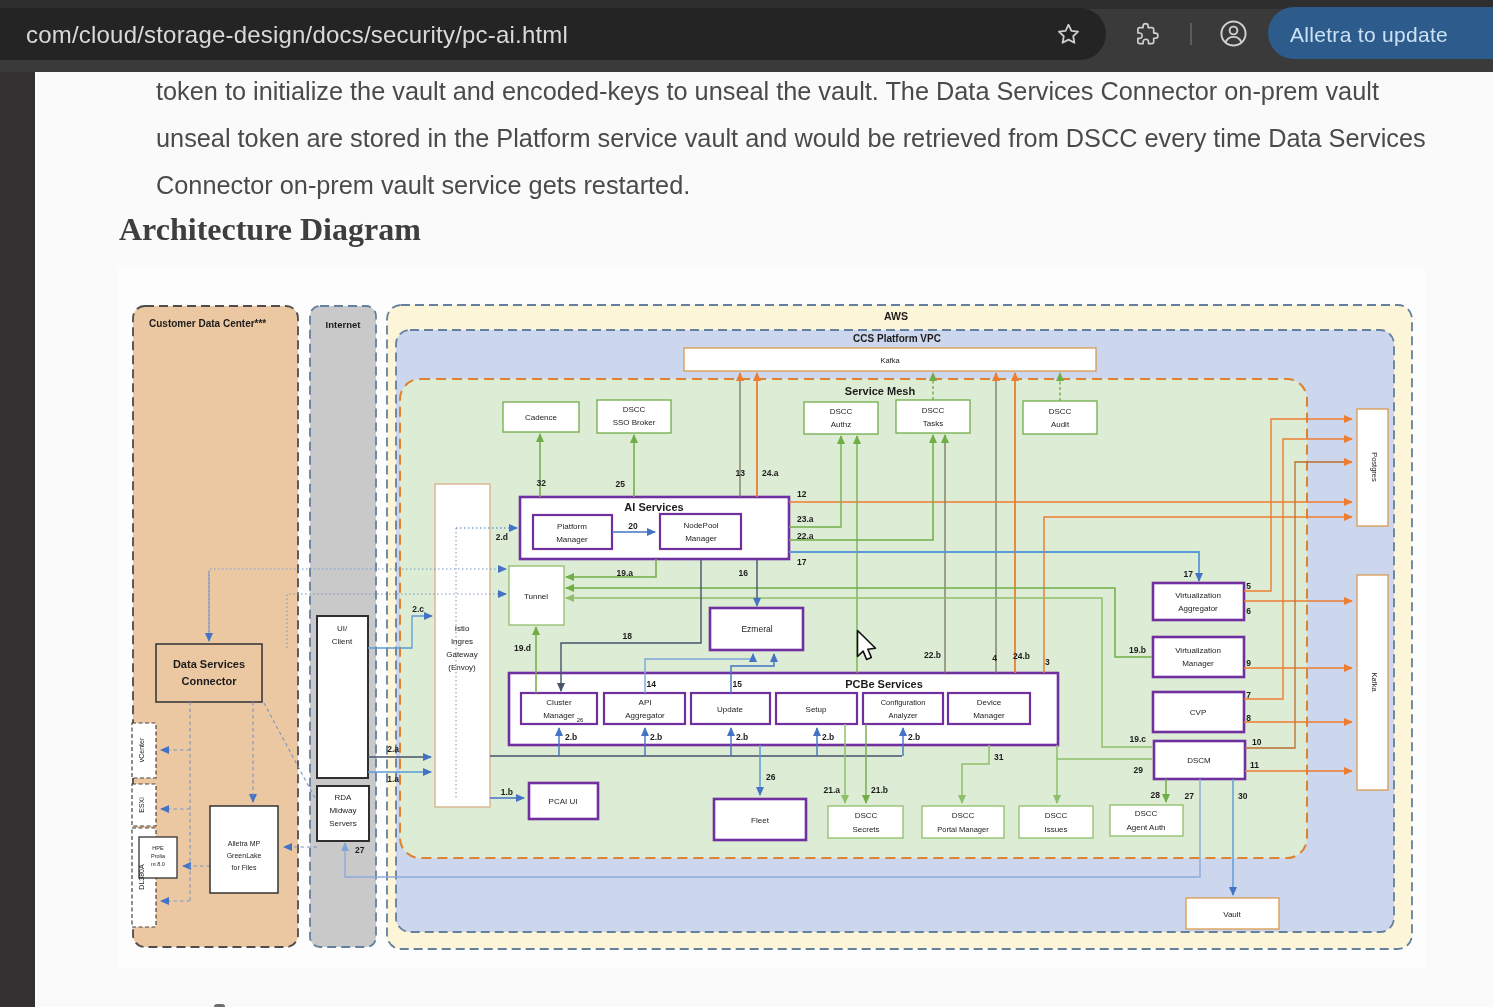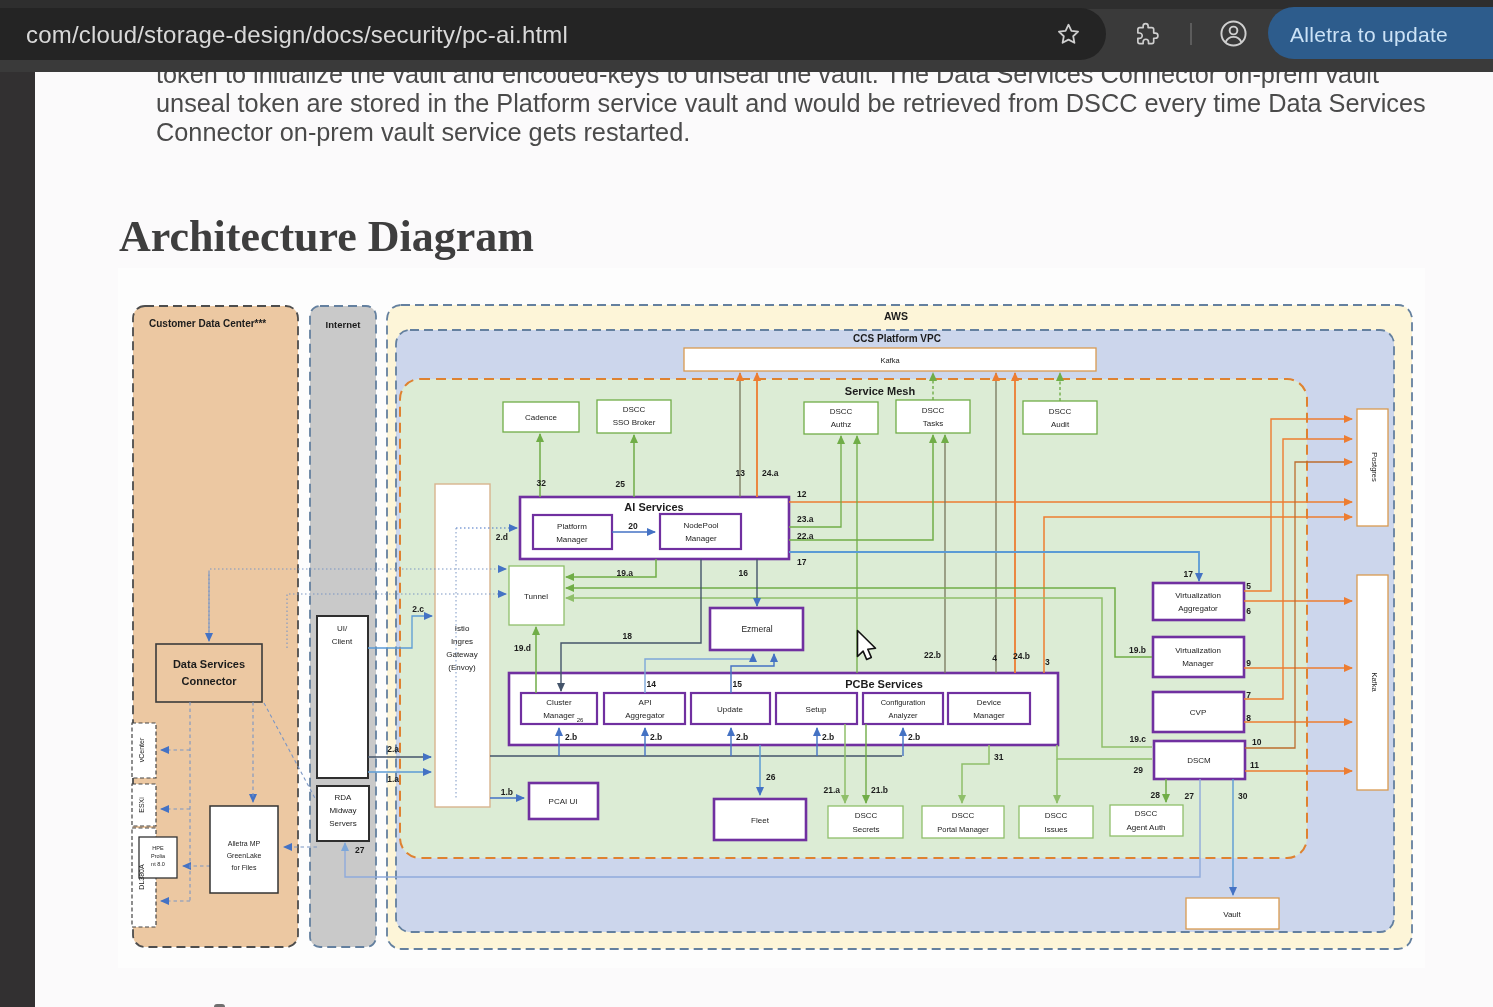--- a/index.html
+++ b/index.html
@@ -5,22 +5,22 @@
   html,body{margin:0;padding:0;}
   body{width:1493px;height:1007px;background:#fbfafb;font-family:"Liberation Sans",sans-serif;overflow:hidden;position:relative;}
   .chrome{position:absolute;left:0;top:0;width:1493px;height:72px;background:#3a3a3a;}
   .topedge{position:absolute;left:0;top:0;width:1493px;height:9px;background:#2e2e2e;}
   .urlpill{position:absolute;left:-30px;top:8px;width:1136px;height:52px;border-radius:26px;background:#242424;}
   .urltext{position:absolute;left:2px;top:21px;font-size:24px;color:#d9d9d9;letter-spacing:0.2px;margin-left:24px;}
   .sep{position:absolute;left:1190px;top:23px;width:2px;height:22px;background:#5c5c5c;}
   .bluepill{position:absolute;left:1268px;top:7px;width:250px;height:52px;border-radius:26px;background:#2d5c8c;}
   .bluepill span{position:absolute;left:22px;top:16px;font-size:21px;color:#cbe2f6;letter-spacing:0.3px;}
   .leftstrip{position:absolute;left:0;top:72px;width:35px;height:935px;background:#323031;}
-  .para{position:absolute;left:156px;top:60px;width:1300px;font-size:25.3px;line-height:29px;color:#4a4a4a;}
-  .head{position:absolute;left:119px;top:211px;font-family:"Liberation Serif",serif;font-weight:bold;font-size:44px;color:#3e3e3e;}
+  .para{position:absolute;left:156px;top:68px;width:1300px;font-size:25.3px;line-height:47px;color:#4a4a4a;}
+  .head{position:absolute;left:119px;top:211px;font-family:"Liberation Serif",serif;font-weight:bold;font-size:32px;color:#3e3e3e;}
   .diagwrap{position:absolute;left:118px;top:268px;width:1307px;height:700px;background:#fdfdfd;}
   svg text{font-family:"Liberation Sans",sans-serif;}
 </style>
 </head>
 <body>
 <div class="leftstrip"></div>
 <div class="para">token to initialize the vault and encoded-keys to unseal the vault. The Data Services Connector on-prem vault<br>unseal token are stored in the Platform service vault and would be retrieved from DSCC every time Data Services<br>Connector on-prem vault service gets restarted.</div>
 <div class="head">Architecture Diagram</div>
 <div style="position:absolute;left:214px;top:1004px;width:11px;height:3px;background:#6f6f6f;border-radius:3px 3px 0 0;"></div>
 <div class="diagwrap"></div>

